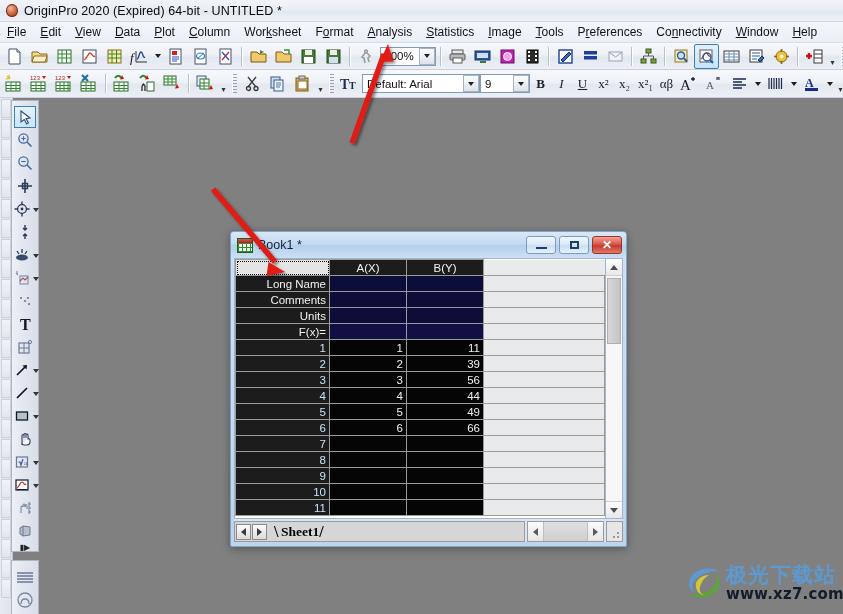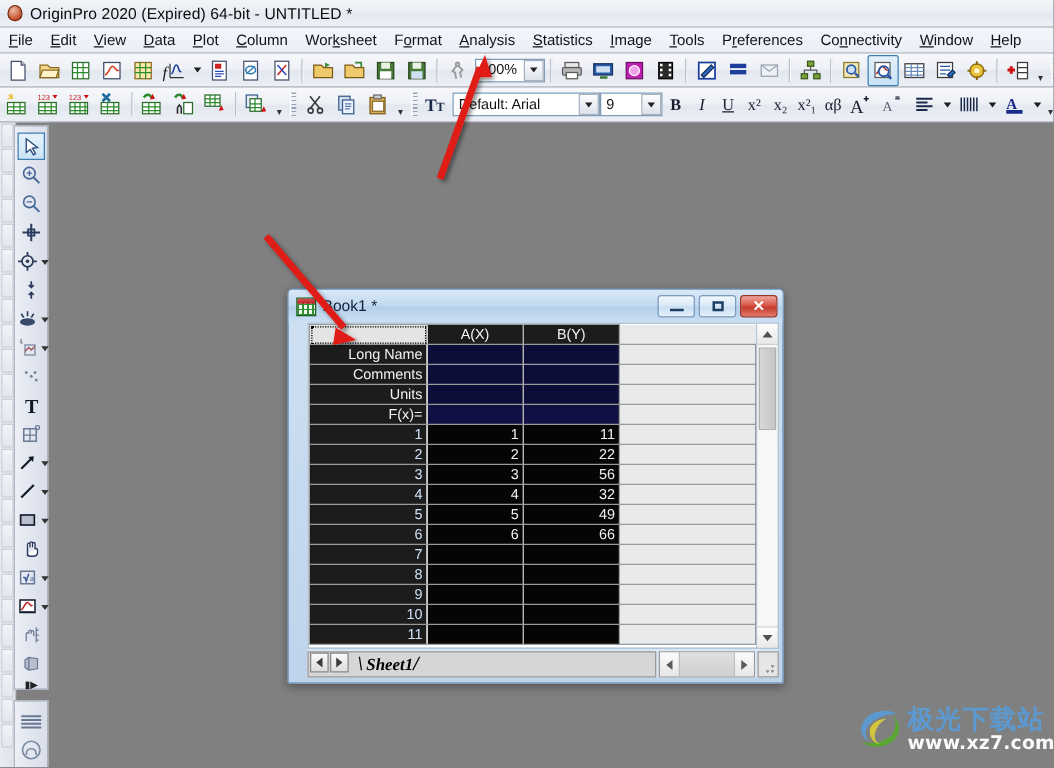--- a/index.html
+++ b/index.html
@@ -237,21 +237,21 @@
   }
   .wb-btn .glyph-min { width: 11px; height: 2px; background: #1d3f66; margin-top: 5px; }
   .wb-btn .glyph-max { width: 9px; height: 8px; border: 2px solid #1d3f66; box-sizing: border-box; }
   .wb-btn .glyph-close {
     color: #fff; font-size: 12px; font-weight: bold; line-height: 1; font-family: "Liberation Sans", sans-serif;
   }
 
   .wb-body {
     position: absolute; left: 3px; top: 26px; right: 3px; bottom: 4px;
     background: #d9e6f4;
-    display: flex; flex-direction: column; margin-left: 12px;
+    display: flex; flex-direction: column;
   }
   .sheet-area {
     flex: 1; display: flex; min-height: 0;
   }
   .grid-wrap {
     flex: 1; min-width: 0; display: flex; flex-direction: column;
     background: #ffffff; border: 1px solid #9fb6cc; box-sizing: border-box;
     overflow: hidden;
   }
   table.sheet {
@@ -321,22 +321,22 @@
     position: absolute; left: 1px; right: 1px; top: 2px; height: 66px;
     background: linear-gradient(to right,#d8d8d8,#c4c4c4);
     border: 1px solid #b0b0b0; box-sizing: border-box;
   }
 
   
   .wb-bottom {
     height: 21px; display: flex; align-items: stretch; margin-top: 2px;
   }
   .tabstrip {
-    flex: 1; min-width: 0; display: flex; 
-    background: #d6d6d6; border: 1px solid #9a9a9a; box-sizing: border-box; font-style: italic;
+    flex: 1; min-width: 0; display: flex; align-items: center;
+    background: #d6d6d6; border: 1px solid #9a9a9a; box-sizing: border-box;
   }
   .tab-nav { display: flex; padding-left: 1px; }
   .tab-navbtn {
     width: 15px; height: 16px; margin-right: 1px;
     background: linear-gradient(to bottom,#fbfbfb,#dcdcdc);
     border: 1px solid #8a8a8a; box-sizing: border-box;
     display: flex; align-items: center; justify-content: center;
   }
   .tab-navbtn.prev::after {
     content: ""; width: 0; height: 0; border-top: 4px solid transparent;
@@ -407,21 +407,21 @@
     position: absolute; left: 682px; top: 560px; width: 155px; height: 46px;
     display: flex; align-items: center; opacity: 0.96;
   }
   .wm-swirl { width: 42px; height: 42px; flex: 0 0 auto; position: relative; }
   .wm-text { display: flex; flex-direction: column; margin-left: 2px; }
   .wm-cn {
     font-size: 21px; font-weight: bold; color: #5b9bd5; line-height: 1.05;
     font-family: "DejaVu Sans", sans-serif; letter-spacing: 1px;
   }
   .wm-url {
-    font-size: 15px; font-weight: bold; color: #ffffff; line-height: 1.1;
+    font-size: 15px; font-weight: bold; color: #0f172a; line-height: 1.1;
     font-family: "DejaVu Sans", sans-serif; letter-spacing: 0.2px;
   }
 </style>
 </head>
 <body>
 
 <div id="app">
 
   <div class="titlebar">
     <div class="app-icon">
@@ -1058,33 +1058,33 @@
 
             <tr>
               <td class="rownum">1</td>
               <td class="datacell">1</td>
               <td class="datacell">11</td>
               <td class="filler"></td>
             </tr>
             <tr>
               <td class="rownum">2</td>
               <td class="datacell">2</td>
-              <td class="datacell">22</td>
+              <td class="datacell">39</td>
               <td class="filler"></td>
             </tr>
             <tr>
               <td class="rownum">3</td>
               <td class="datacell">3</td>
               <td class="datacell">56</td>
               <td class="filler"></td>
             </tr>
             <tr>
               <td class="rownum">4</td>
               <td class="datacell">4</td>
-              <td class="datacell">32</td>
+              <td class="datacell">44</td>
               <td class="filler"></td>
             </tr>
             <tr>
               <td class="rownum">5</td>
               <td class="datacell">5</td>
               <td class="datacell">49</td>
               <td class="filler"></td>
             </tr>
             <tr>
               <td class="rownum">6</td>

